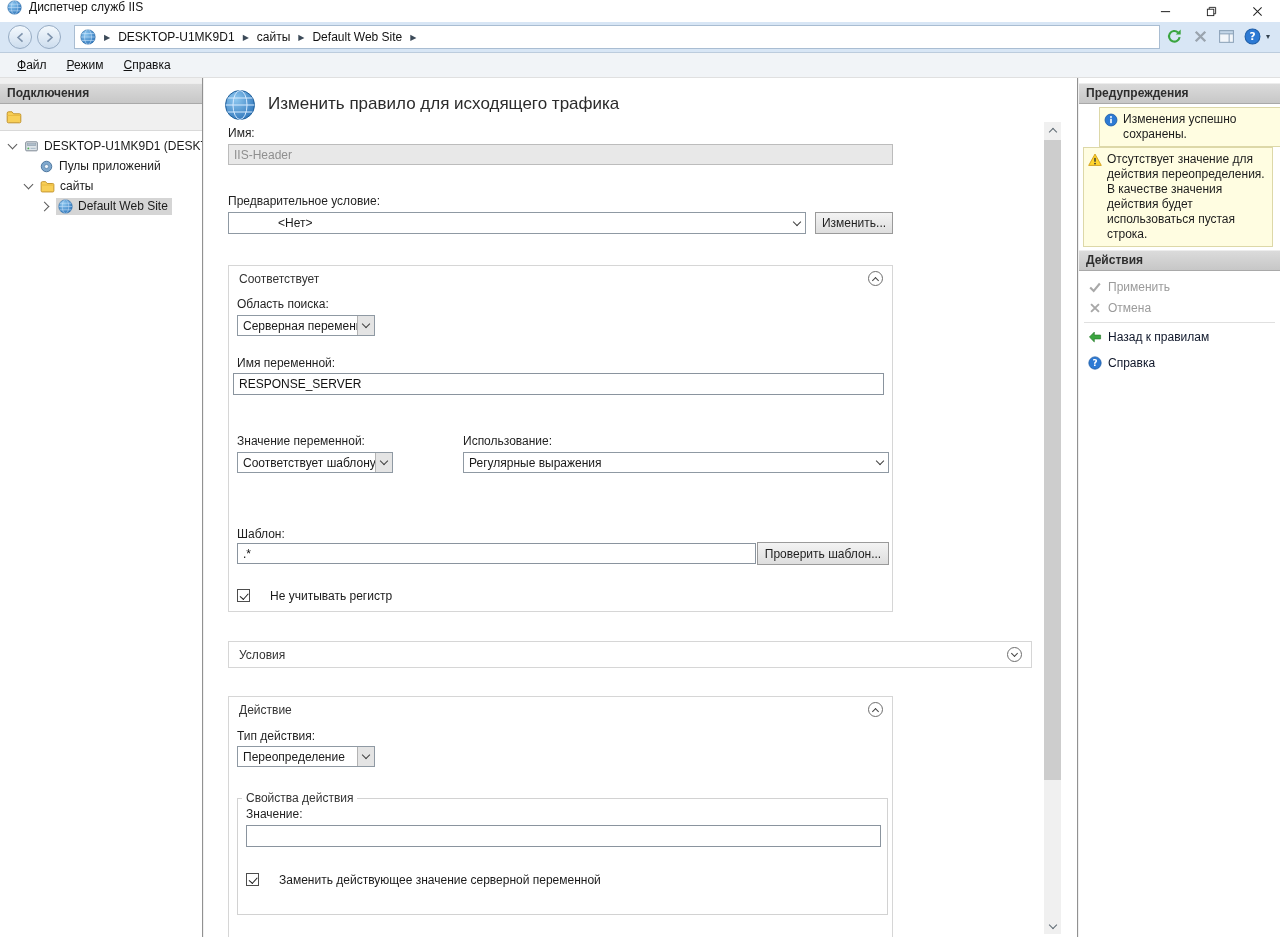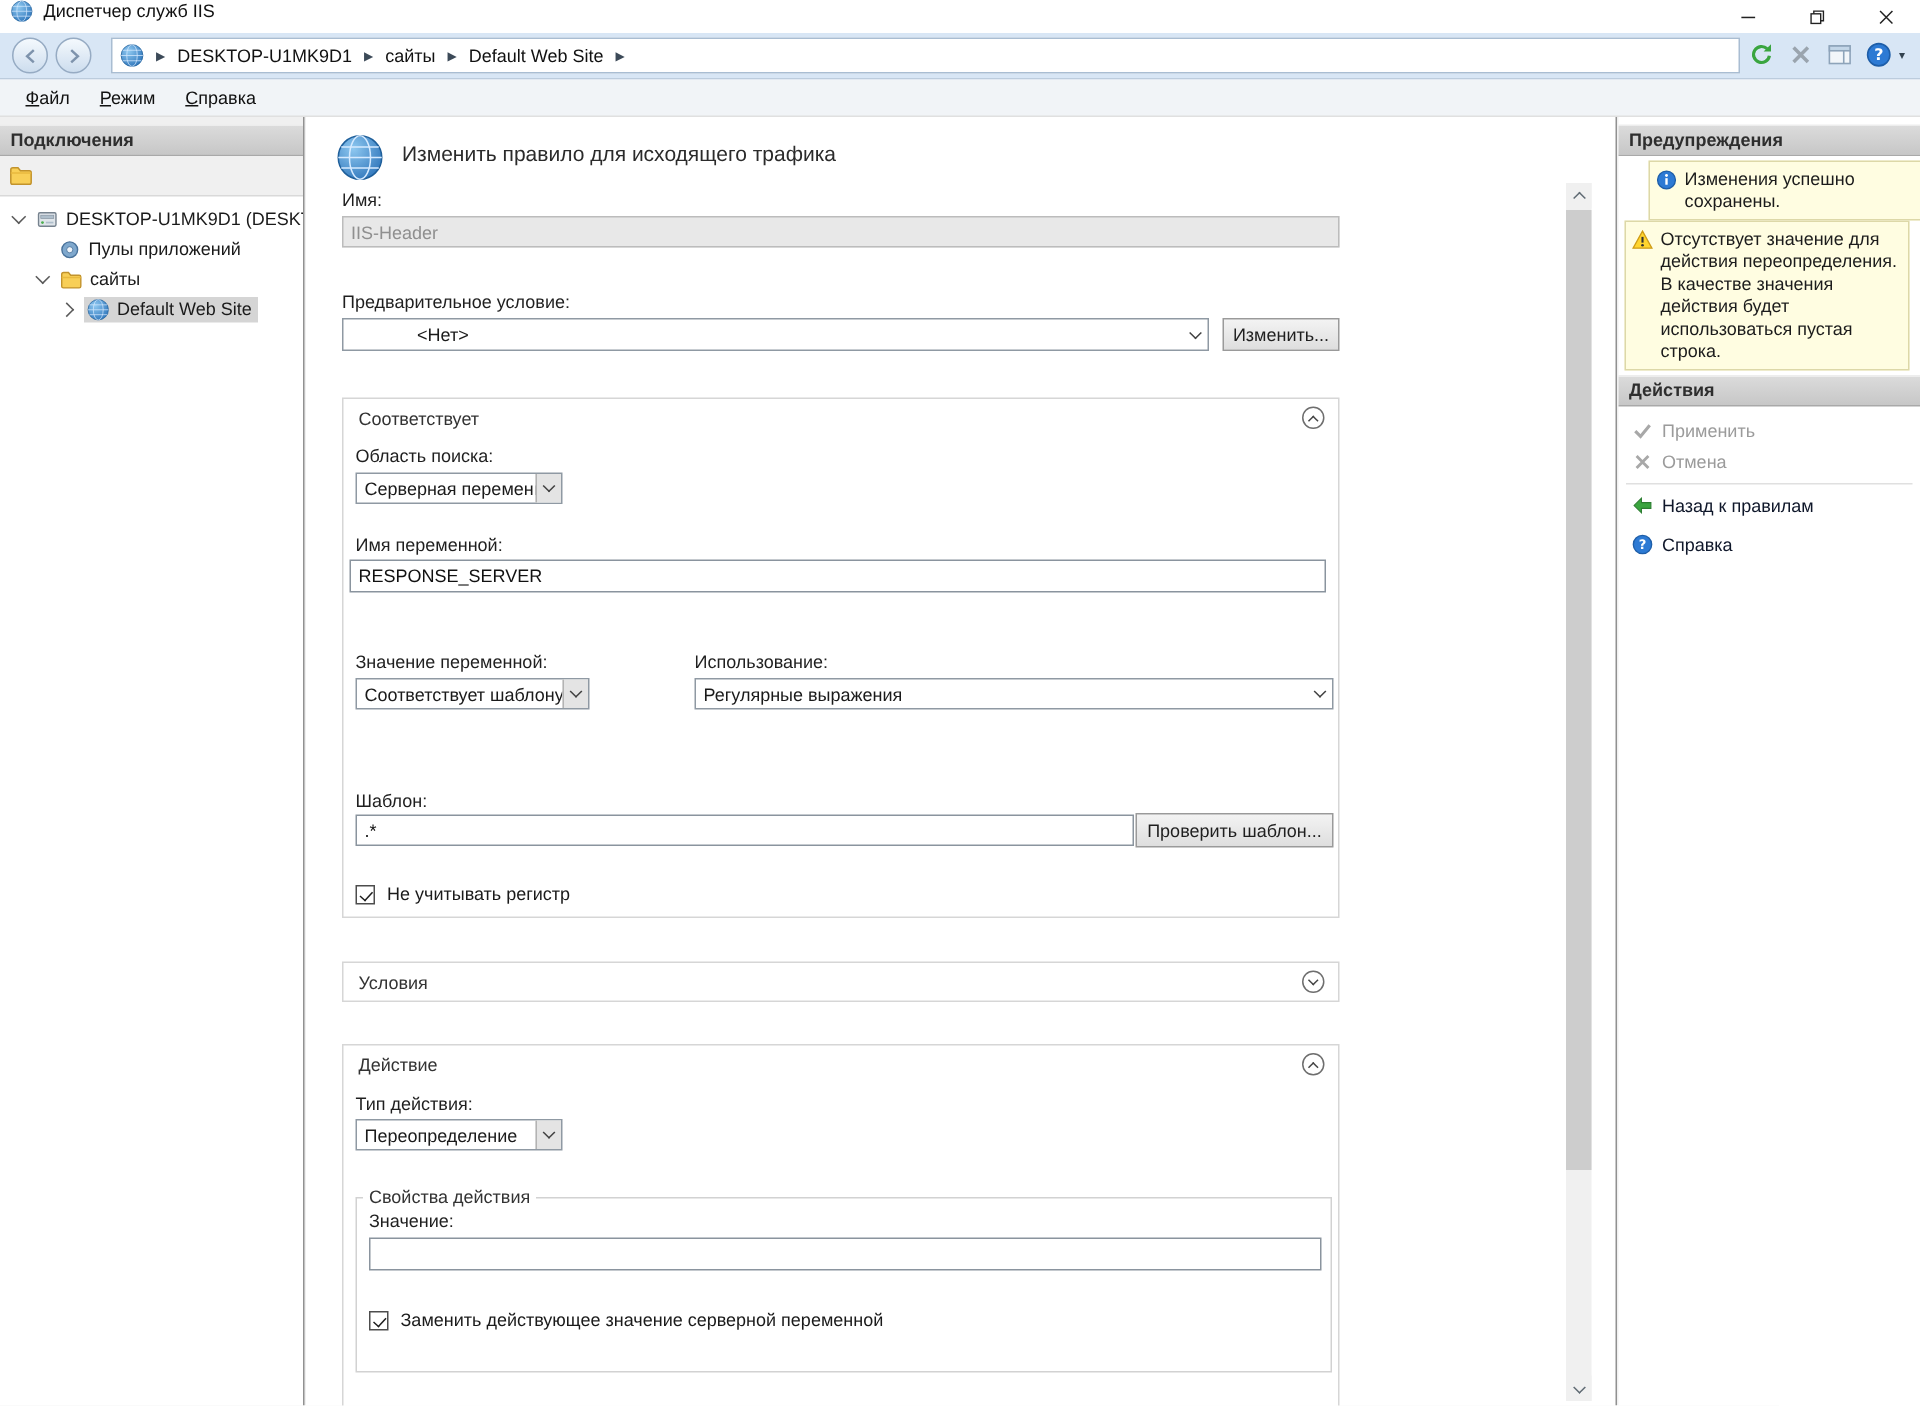--- a/index.html
+++ b/index.html
@@ -59,42 +59,42 @@
   .tree-row { height:20px; display:flex; align-items:center; white-space:nowrap; overflow:hidden; cursor:default; }
   .tchev { width:7px; height:7px; border-right:1.3px solid #5a5a5a; border-bottom:1.3px solid #5a5a5a;
     display:inline-block; margin-right:8px; flex:0 0 auto; }
   .tchev.exp { transform:rotate(45deg); margin-top:-3px; }
   .tchev.col { transform:rotate(-45deg); }
   .ticon { width:15px; height:15px; margin-right:5px; flex:0 0 auto; }
   .tlabel { overflow:hidden; text-overflow:clip; }
   .tree-sel { display:flex; align-items:center; background:#d5d5d5; padding:1px 4px 1px 2px; }
 
   
-  .page-title { position:absolute; font-size:14px; color:#2b2b2b; }
+  .page-title { position:absolute; font-size:17px; color:#2b2b2b; }
   .lbl { position:absolute; color:#1f1f1f; }
   .tbox { position:absolute; background:#fff; border:1px solid #8a949e; font-family:inherit; font-size:12px; padding:0 5px; color:#111; }
   .tbox.disabled { background:#e8e8e8; border-color:#bcbcbc; color:#8f8f8f; }
   .btn { position:absolute; background:linear-gradient(#f3f3f3,#dedede); border:1px solid #9a9a9a;
     font-size:12px; display:flex; align-items:center; justify-content:center; color:#1f1f1f; }
   .combo { position:absolute; height:21px; background:#fff; border:1px solid #8f99a3; display:flex; align-items:center; }
   .combo-text { flex:1; padding-left:5px; white-space:nowrap; overflow:hidden; }
   .combo-arrow { width:17px; height:100%; display:flex; align-items:center; justify-content:center; flex:0 0 auto; }
   .combo.classic .combo-arrow { background:#e4e4e4; border-left:1px solid #b3b3b3; }
   .chev-down { width:6px; height:6px; border-right:1.4px solid #404040; border-bottom:1.4px solid #404040;
     transform:rotate(45deg); margin-top:-3px; display:block; }
 
   .section { position:absolute; border:1px solid #d6d6d6; background:#fff; }
   .sec-title { position:absolute; left:10px; top:6px; color:#333; }
   .sec-chev { position:absolute; right:9px; top:5px; width:15px; height:15px; border:1px solid #6e6e6e;
     border-radius:50%; display:flex; align-items:center; justify-content:center; background:#fff; }
   .sec-chev i { width:5px; height:5px; border-right:1.3px solid #444; border-bottom:1.3px solid #444; display:block; }
   .sec-chev.up i { transform:rotate(-135deg); margin-top:3px; }
   .sec-chev.down i { transform:rotate(45deg); margin-top:-2px; }
 
-  .checkrow { position:absolute; display:flex; align-items:flex-end; gap:8px; }
+  .checkrow { position:absolute; display:flex; align-items:flex-start; gap:20px; }
   .checkbox { width:13px; height:13px; background:#fff; border:1px solid #4d4d4d; position:relative; flex:0 0 auto; }
   .checkbox.checked::after { content:""; position:absolute; left:2px; top:2.5px; width:7px; height:3.5px;
     border-left:1.8px solid #1d1d1d; border-bottom:1.8px solid #1d1d1d; transform:rotate(-48deg); }
 
   fieldset.group { position:absolute; border:1px solid #d2d2d2; }
   fieldset.group legend { font-size:12px; color:#333; padding:0 4px; margin-left:4px; }
 
   
   .sbar { position:absolute; width:17px; background:#f0f0f0; }
   .sb-btn { position:absolute; left:0; width:17px; height:17px; background:#f0f0f0; display:flex; align-items:center; justify-content:center; }
@@ -361,21 +361,21 @@
       <div class="lbl" style="left:8px;top:261px;">Шаблон:</div>
       <input class="tbox" style="left: 8px; top: 277px; width: 519px; height: 21px;" value=".*">
       <div class="btn" style="left:528px;top:276px;width:132px;height:23px;">Проверить шаблон...</div>
 
       <div class="checkrow" style="left:8px;top:323px;">
         <span class="checkbox checked"></span>
         <span>Не учитывать регистр</span>
       </div>
     </div>
 
-    <div class="section" style="left:24px;top:563px;width:665px;height:27px;">
+    <div class="section" style="left:24px;top:563px;width:804px;height:27px;">
       <div class="sec-title">Условия</div>
       <div class="sec-chev down">
           <i></i>
         </div>
     </div>
 
     <div class="section" style="left:24px;top:618px;width:665px;height:298px;">
       <div class="sec-title">Действие</div>
       <div class="sec-chev up">
           <i></i>

